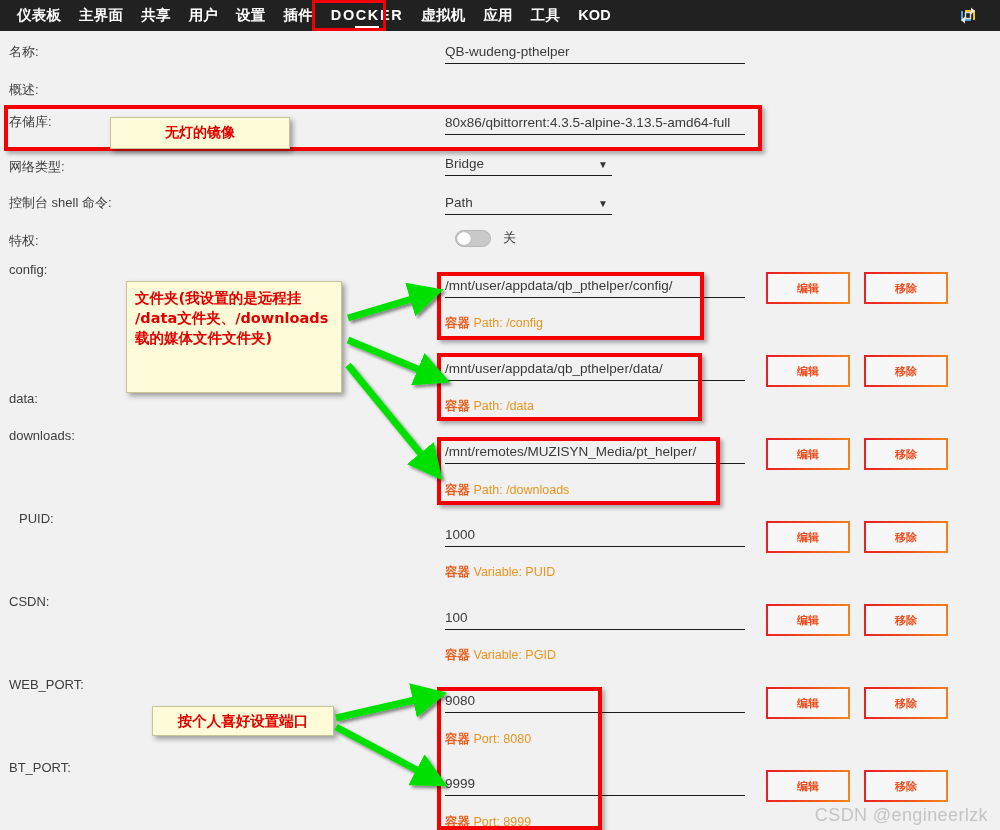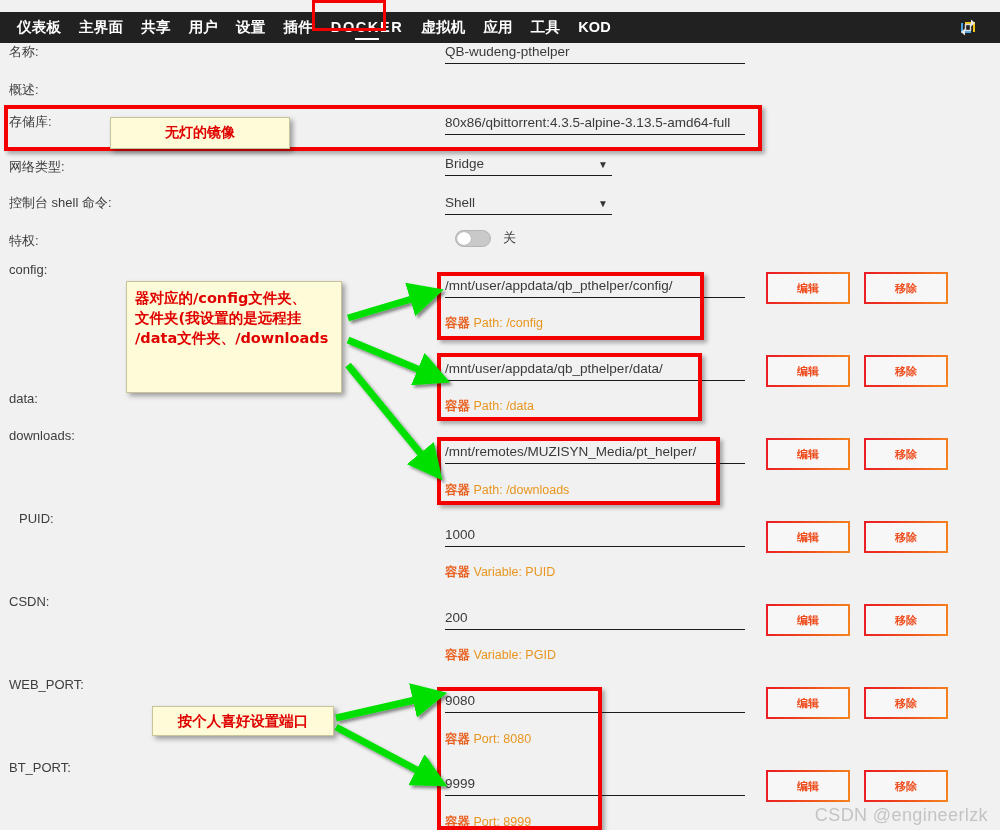--- a/index.html
+++ b/index.html
@@ -19,21 +19,20 @@
   #topnav {
     position: absolute;
     left: 0; top: 0;
     width: 1000px;
     height: 31px;
     background: #212121;
     display: flex;
     align-items: center;
     box-sizing: border-box;
     padding-left: 8px;
-    margin-top: 12px;
   }
   .nav-item {
     color: #ffffff;
     font-size: 14.5px;
     font-weight: bold;
     padding: 0 9px;
     line-height: 31px;
     white-space: nowrap;
     letter-spacing: 0.2px;
     cursor: pointer;
@@ -226,21 +225,21 @@
 <div class="field" style="left:445px; top:115px; width:300px;">80x86/qbittorrent:4.3.5-alpine-3.13.5-amd64-full</div>
 
 <div class="label" style="left:9px; top:158px;">网络类型:</div>
 <div class="select-field" style="left:445px; top:156px; width:167px;">
   <span>Bridge</span>
   <span class="caret">▼</span>
 </div>
 
 <div class="label" style="left:9px; top:194px;">控制台 shell 命令:</div>
 <div class="select-field" style="left:445px; top:195px; width:167px;">
-  <span>Shell</span>
+  <span>Path</span>
   <span class="caret">▼</span>
 </div>
 
 <div class="label" style="left:9px; top:232px;">特权:</div>
 <div id="toggle-row">
   <div class="toggle">
       <div class="knob"></div>
     </div>
   <div id="toggle-label">关</div>
 </div>
@@ -263,21 +262,21 @@
 <div class="btn" style="left:766px; top:438px;">编辑</div>
 <div class="btn" style="left:864px; top:438px;">移除</div>
 
 <div class="label" style="left:19px; top:511px;">PUID:</div>
 <div class="field" style="left:445px; top:527px; width:300px;">1000</div>
 <div class="hint" style="left:445px; top:564px;"><span class="cjk">容器</span><span> Variable: PUID</span></div>
 <div class="btn" style="left:766px; top:521px;">编辑</div>
 <div class="btn" style="left:864px; top:521px;">移除</div>
 
 <div class="label" style="left:9px; top:594px;">CSDN:</div>
-<div class="field" style="left:445px; top:610px; width:300px;">200</div>
+<div class="field" style="left:445px; top:610px; width:300px;">100</div>
 <div class="hint" style="left:445px; top:647px;"><span class="cjk">容器</span><span> Variable: PGID</span></div>
 <div class="btn" style="left:766px; top:604px;">编辑</div>
 <div class="btn" style="left:864px; top:604px;">移除</div>
 
 <div class="label" style="left:9px; top:677px;">WEB_PORT:</div>
 <div class="field" style="left:445px; top:693px; width:300px;">9080</div>
 <div class="hint" style="left:445px; top:731px;"><span class="cjk">容器</span><span> Port: 8080</span></div>
 <div class="btn" style="left:766px; top:687px;">编辑</div>
 <div class="btn" style="left:864px; top:687px;">移除</div>
 
@@ -289,23 +288,23 @@
 
 <div class="redbox" style="left:4px; top:105px; width:758px; height:46px;"></div>
 <div class="redbox" style="left:437px; top:272px; width:267px; height:68px;"></div>
 <div class="redbox" style="left:437px; top:353px; width:265px; height:68px;"></div>
 <div class="redbox" style="left:437px; top:437px; width:283px; height:68px;"></div>
 <div class="redbox" style="left:437px; top:687px; width:165px; height:143px;"></div>
 
 <div class="note" id="note-repo" style="left:110px; top:117px; width:180px; height:32px; font-size:14px; display:flex; align-items:center; justify-content:center;">无灯的镜像</div>
 
 <div class="note" id="note-paths" style="left:126px; top:281px; width:216px; height:112px; font-size:14.5px; line-height:20px; padding:6px 0 0 8px;">
-  <div>器对应的/config文件夹、</div>
   <div>文件夹(我设置的是远程挂</div>
   <div>/data文件夹、/downloads</div>
+  <div>载的媒体文件文件夹)</div>
 </div>
 
 <div class="note" id="note-ports" style="left:152px; top:706px; width:182px; height:30px; font-size:14.5px; display:flex; align-items:center; justify-content:center;">按个人喜好设置端口</div>
 
 <svg id="arrows">
   <defs>
     <filter id="ashadow" x="-40%" y="-40%" width="190%" height="190%">
       <feDropShadow dx="2.5" dy="2.5" stdDeviation="1.4" flood-color="#000000" flood-opacity="0.45"></feDropShadow>
     </filter>
     <marker id="ahead" markerWidth="5" markerHeight="5" refX="2.2" refY="2.5" orient="auto">

